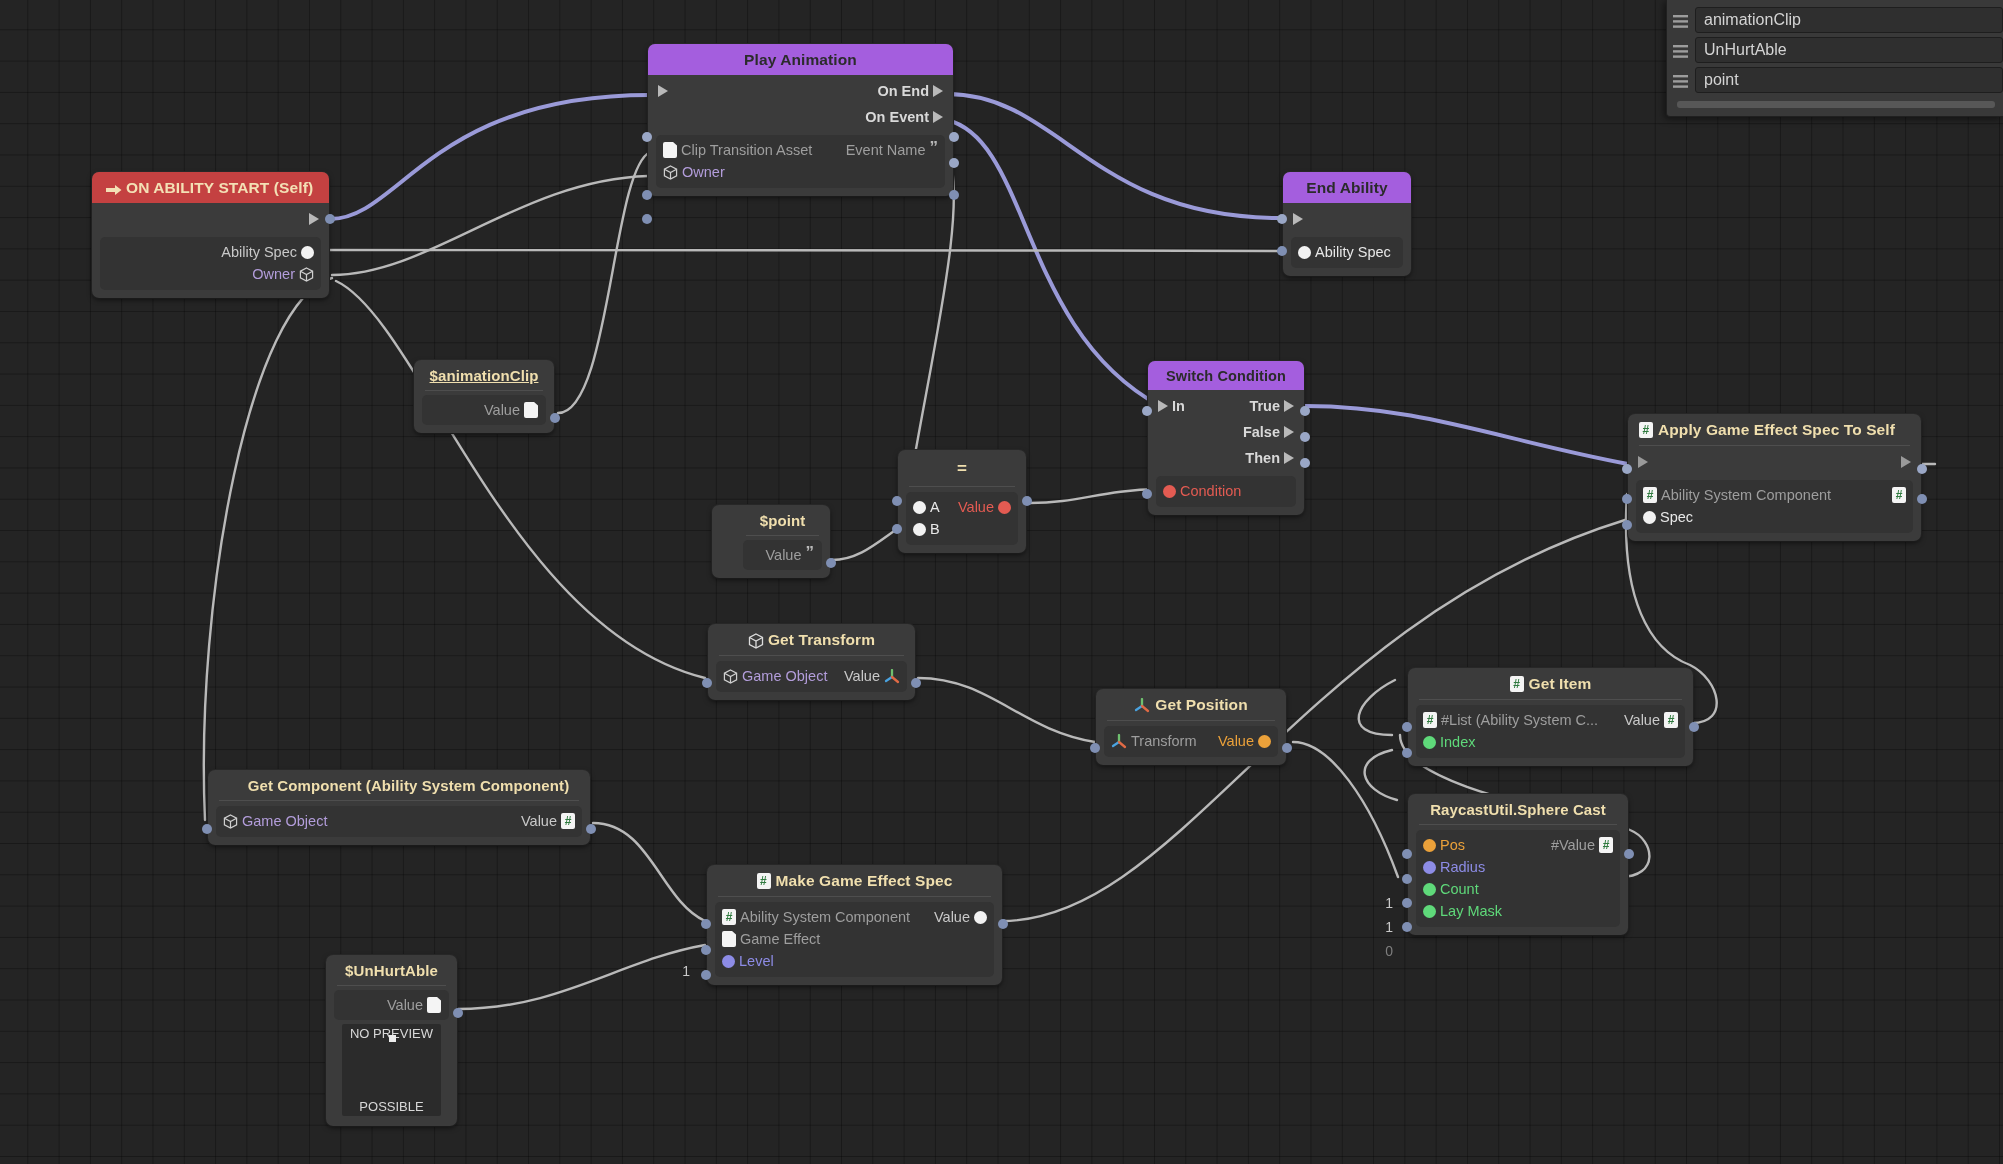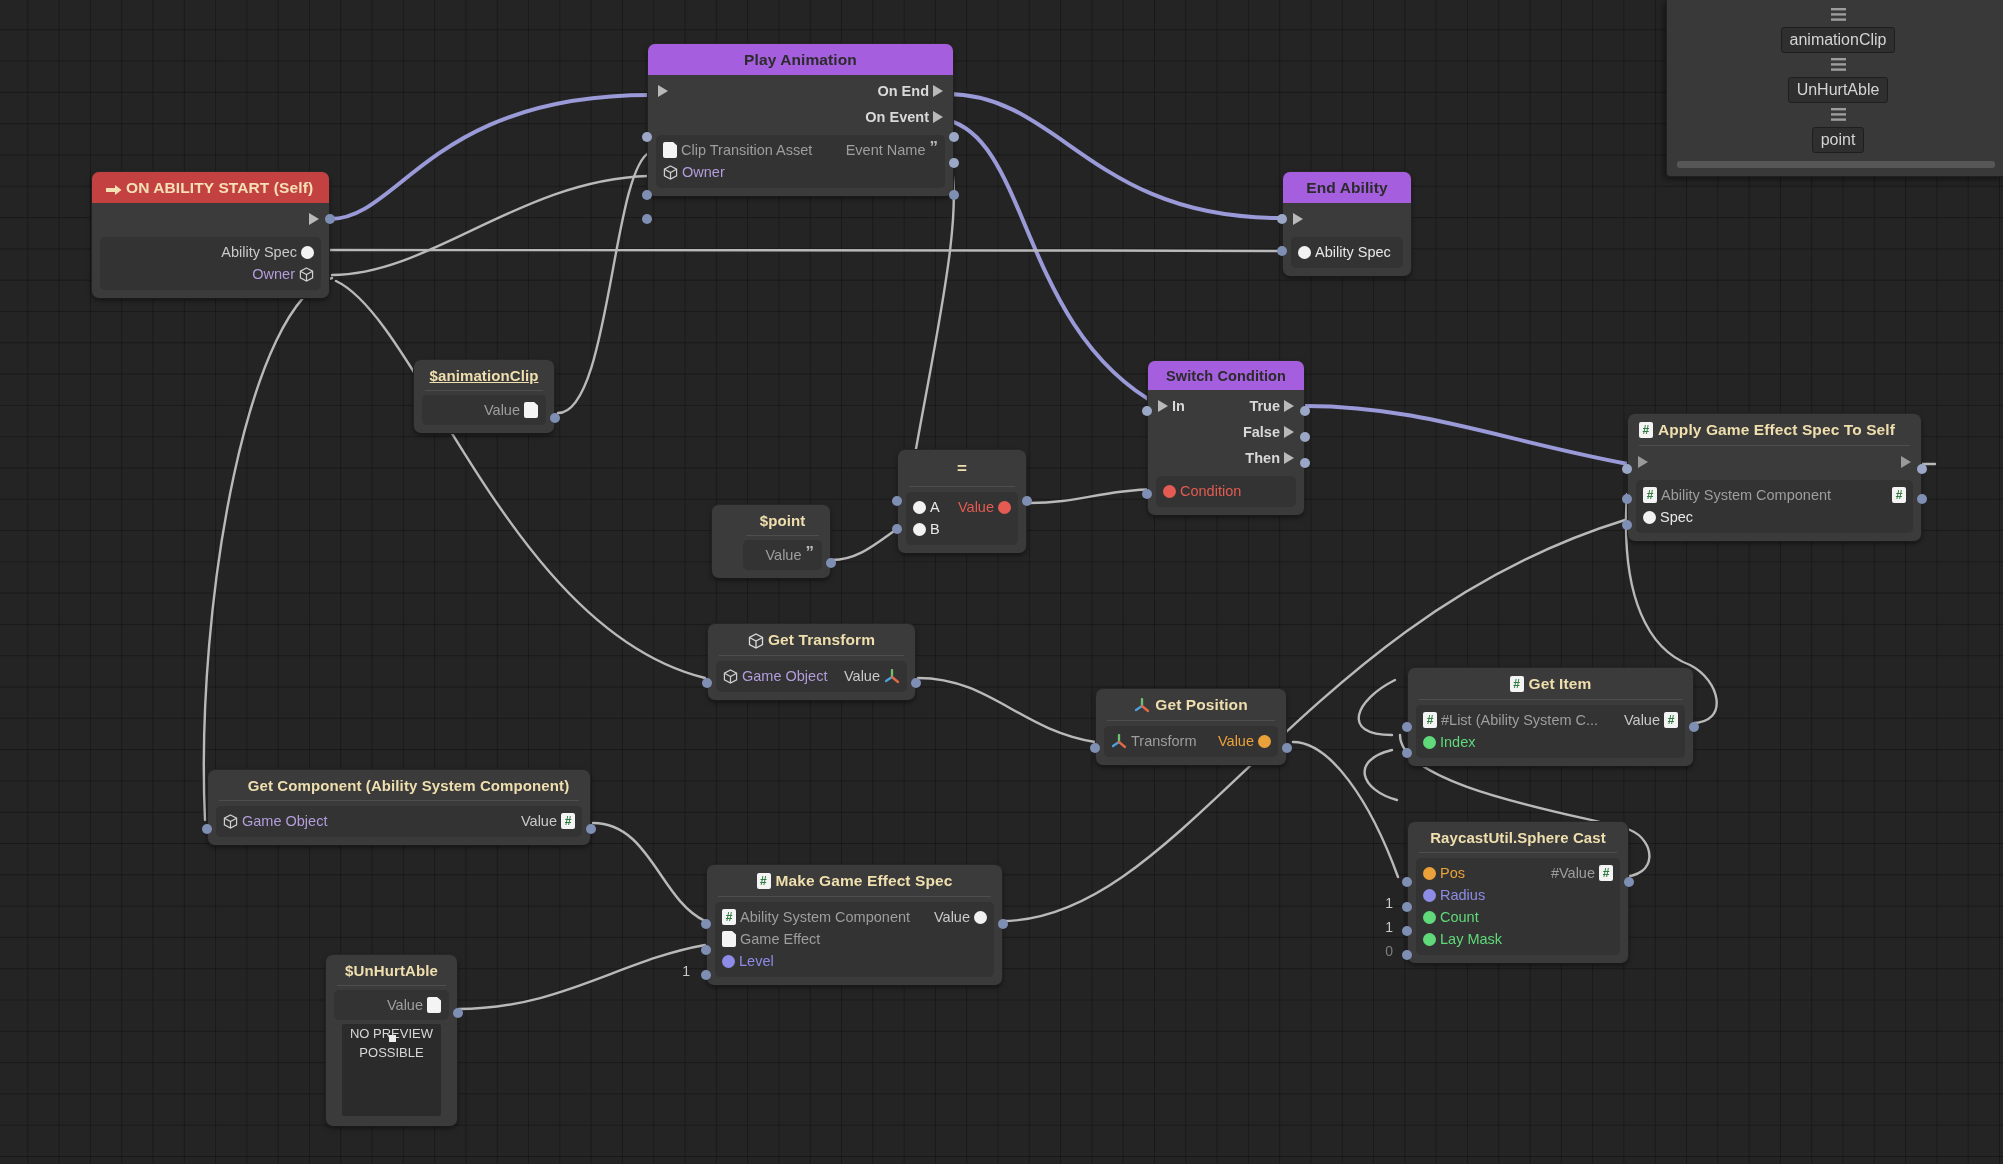--- a/index.html
+++ b/index.html
@@ -107,21 +107,21 @@
   .t-orange{ color:#eba13a; }
   .t-red   { color:#e35b52; }
 
   .valbox {
     background:#333333; border-radius:5px; margin:4px 8px 8px 8px;
     padding:5px 8px; display:flex; align-items:center; justify-content:flex-end; gap:4px;
     font-size:14.5px; color:#9e9e9e; min-height:20px;
   }
   .preview {
     background:#2b2b2b; margin:0 16px 10px 16px; border-radius:2px;
-    height:92px; display:flex; flex-direction:column; align-items:center; justify-content:flex-start;
+    height:92px; display:flex; flex-direction:column; align-items:center; justify-content:space-between;
     color:#d8d8d8; font-size:13px; line-height:19px; text-align:center; position:relative;
   }
   .preview .pxl { position:absolute; top:11px; left:50%; margin-left:-3px; width:7px;height:7px;background:#ededed; }
 
   
   .litnum {
     position:absolute; color:#c9c9c9; font-size:14px; text-align:right;
   }
   .litnum.dimmed { color:#7e7e7e; }
 
@@ -133,21 +133,21 @@
   #varpanel {
     position:absolute; right:0; top:0;
     width: 330px;
     background:#393939;
     border:1px solid #202020;
     border-top:none; border-right:none;
     border-radius: 0 0 0 4px;
     padding: 5px 0 8px 6px;
     box-shadow: -2px 2px 7px rgba(0,0,0,.5);
   }
-  .varrow { display:flex; align-items:center; gap:7px; padding:2px 0;flex-direction:column; }
+  .varrow { display:flex; align-items:center; gap:7px; padding:2px 0; }
   .varfield {
     flex:1; background:#2f2f2f; border:1px solid #1e1e1e; border-radius:3px;
     color:#d4d4d4; font-size:16px; padding:3px 8px; white-space:nowrap; overflow:hidden;
   }
   .varscroll { height:7px; background:#575757; border-radius:3px; margin:6px 8px 0 4px; }
 </style>
 </head>
 <body>
 
 <div id="canvas">
@@ -630,21 +630,21 @@
         </span>
       </div>
     </div>
     <div class="nub" style="left:-6px; top:54px;"></div>
     <div class="nub" style="left:-6px; top:80px;"></div>
     <div class="nub" style="left:-6px; top:105px;"></div>
     <div class="nub" style="right:-6px; top:54px;"></div>
   </div>
   <div class="litnum" style="left:668px; top:963px; width:22px;">1</div>
 
-  <div class="node" style="left:1408px; top:822px; width:220px;">
+  <div class="node" style="left:1408px; top:794px; width:220px;">
     <div class="title" style="font-size:15px;">RaycastUtil.Sphere Cast</div>
     <div class="hr"></div>
     <div class="ports" style="margin-top:5px;">
       <div class="prow">
         <span class="pl">
           <span class="dot orange"></span>
           <span class="t-orange">Pos</span>
         </span>
         <span class="pr">
           <span class="t-grey">#Value</span>

